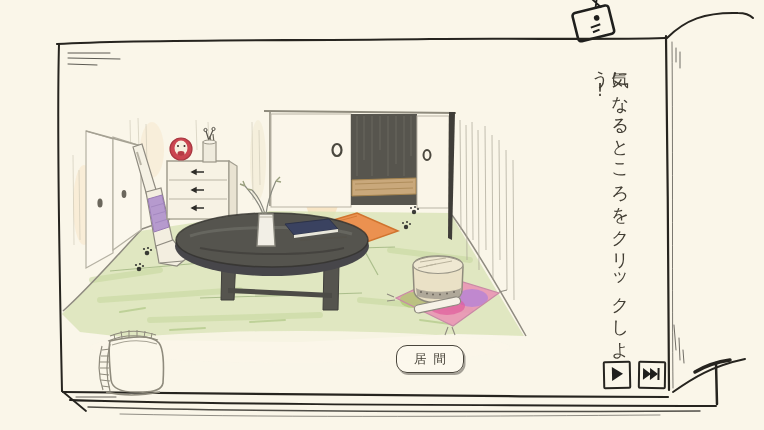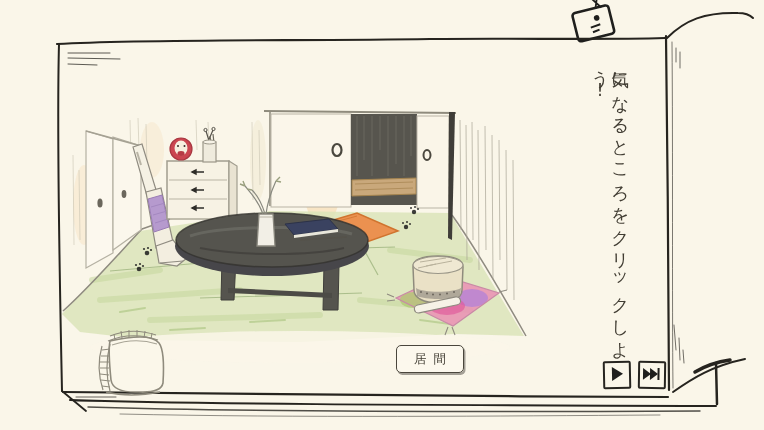--- a/index.html
+++ b/index.html
@@ -9,21 +9,21 @@
   }
   html,body{margin:0;padding:0;}
   body{background:var(--paper);}
   .stage{position:relative;width:764px;height:430px;overflow:hidden;background:var(--paper);
          font-family:"DejaVu Sans",sans-serif;}
   .stage svg{position:absolute;left:0;top:0;}
   .instruction{position:absolute;left:590px;top:58px;height:302px;
     writing-mode:vertical-rl;text-orientation:upright;font-size:17.5px;letter-spacing:2.5px;
     color:var(--text-gray);line-height:1.15;user-select:none;}
   .room-label{position:absolute;left:396px;top:345px;width:66px;height:26px;
-    border:1.5px solid #4a463c;border-radius:5px;box-shadow:1.5px 2px 0 0 rgba(60,56,48,.45);
+    border:1.5px solid #4a463c;border-radius:11px;box-shadow:1.5px 2px 0 0 rgba(60,56,48,.45);
     display:flex;align-items:center;justify-content:center;font-size:12.5px;
     letter-spacing:7px;text-indent:7px;color:var(--text-gray);background:rgba(255,253,245,.35);}
   .nav{position:absolute;top:361px;display:flex;gap:7px;left:603px;}
   .nav-btn{width:28px;height:28px;border:2.5px solid var(--ink);background:transparent;
     display:flex;align-items:center;justify-content:center;padding:0;cursor:pointer;border-radius:2px;}
   .nav-btn.play{transform:rotate(-1.2deg);}
   .nav-btn.ff{transform:rotate(0.8deg);}
 </style>
 </head>
 <body>

